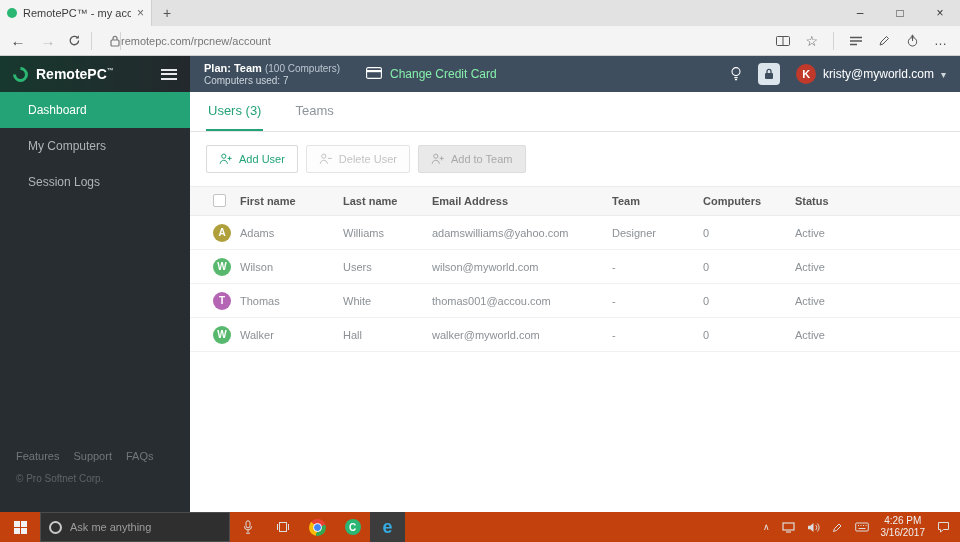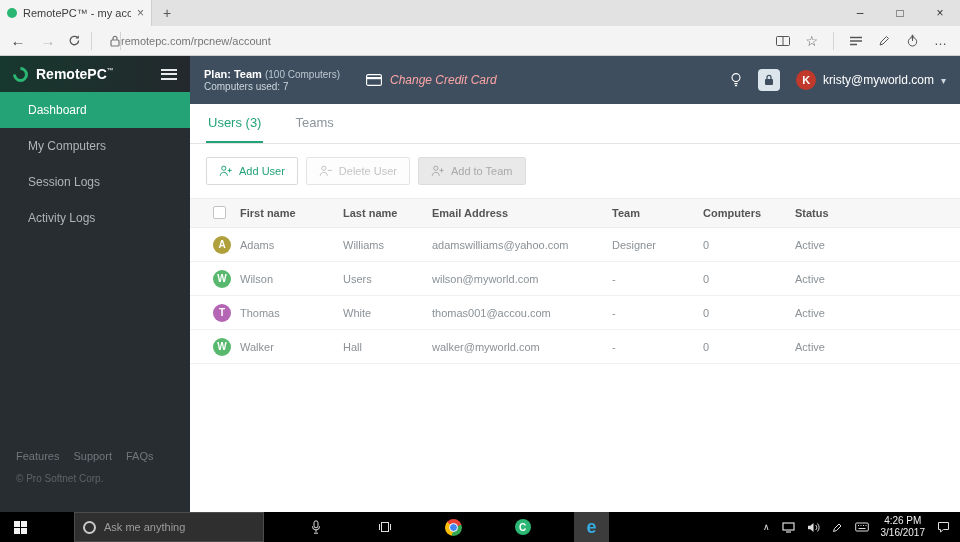--- a/index.html
+++ b/index.html
@@ -36,26 +36,26 @@
   .hamburger-wrap { margin-left:auto; display:flex; align-items:center; }
   .hamburger { width:16px; height:11px; border-top:2px solid #e8eaec; border-bottom:2px solid #e8eaec; position:relative; }
   .hamburger::after { content:""; position:absolute; left:0; right:0; top:2.5px; height:2px; background:#e8eaec; }
   .nav-item { height:36px; line-height:36px; padding-left:28px; font-size:12px; color:#aeb4b8; cursor:default; }
   .nav-item.active { background:#23a376; color:#fff; }
   .sidebar-footer { margin-top:auto; padding:0 16px 28px; }
   .footer-links { display:flex; gap:14px; font-size:11px; color:#70777b; }
   .copyright { margin-top:11px; font-size:10px; color:#5d6367; }
 
   .main { flex:1; display:flex; flex-direction:column; background:#fff; min-width:0; }
-  .topbar { height:48px; background:#3e4e5e; display:flex; align-items:center; padding:0 14px; color:#fff; flex:0 0 auto; }
+  .topbar { height:36px; background:#3e4e5e; display:flex; align-items:center; padding:0 14px; color:#fff; flex:0 0 auto; }
   .plan-line1 { font-size:11px; }
   .plan-line1 b { font-weight:bold; }
   .plan-detail { color:#bcc6d0; font-size:10px; }
   .plan-line2 { font-size:10px; color:#cdd5dd; margin-top:1px; }
-  .ccc { display:flex; align-items:center; gap:8px; margin-left:26px; font-size:12px; color:#fca5a5; cursor:default;font-style:italic; }
+  .ccc { display:flex; gap:8px; margin-left:26px; font-size:12px; color:#86efac; cursor:default; }
   .topbar-right { margin-left:auto; display:flex; align-items:center; gap:16px; }
   .lockbtn { width:22px; height:22px; background:#dde5ec; border-radius:4px; display:flex; align-items:center; justify-content:center; }
   .account { display:flex; align-items:center; gap:7px; }
   .acc-avatar { width:20px; height:20px; border-radius:50%; color:#fff; font-size:11px; font-weight:bold; display:flex; align-items:center; justify-content:center; }
   .acc-email { font-size:12px; color:#fff; }
   .acc-caret { font-size:10px; color:#cfd6dc; }
 
   .tabs { height:40px; border-bottom:1px solid #e3e3e3; display:flex; align-items:stretch; padding:0 16px; gap:30px; flex:0 0 auto; }
   .tab-item { display:flex; align-items:center; font-size:13px; color:#8b959b; border-bottom:2px solid transparent; padding:0 2px; }
   .tab-item.active { color:#23a376; border-bottom-color:#23a376; }
@@ -74,21 +74,21 @@
   .c2 { width:89px; flex:0 0 auto; }
   .c3 { width:180px; flex:0 0 auto; }
   .c4 { width:91px; flex:0 0 auto; }
   .c5 { width:92px; flex:0 0 auto; }
   .c6 { flex:1; }
   .checkbox { width:13px; height:13px; border:1px solid #c3c3c3; background:#fff; border-radius:2px; }
   .row-avatar { width:18px; height:18px; border-radius:50%; color:#fff; font-size:10px; font-weight:bold; display:flex; align-items:center; justify-content:center; }
   .fill { flex:1; background:#fff; }
 
   
-  .taskbar { height:30px; background:#000000; display:flex; align-items:center; flex:0 0 auto; color:#ddd;gap:34px; }
+  .taskbar { height:30px; background:#c2410c; display:flex; align-items:center; flex:0 0 auto; color:#ddd; }
   .startbtn { width:40px; height:30px; display:flex; align-items:center; justify-content:center; }
   .winlogo { display:grid; grid-template-columns:6px 6px; grid-template-rows:6px 6px; gap:1px; }
   .winlogo span { background:#f2f2f2; }
   .searchbox { width:190px; height:30px; background:#2f2f2f; border:1px solid #4c4c4c; display:flex; align-items:center; gap:8px; padding:0 8px; }
   .cortana-ring { width:13px; height:13px; border:2px solid #c9c9c9; border-radius:50%; flex:0 0 auto; }
   .search-input { background:transparent; border:none; outline:none; color:#c9c9c9; font-size:11px; width:130px; font-family:"Liberation Sans",sans-serif; }
   .search-input::placeholder { color:#9c9c9c; }
   .tbtn { width:35px; height:30px; display:flex; align-items:center; justify-content:center; }
   .tbtn.active-app { background:#3c3c3c; }
   .chrome-ico { width:17px; height:17px; border-radius:50%; background:conic-gradient(from -50deg,#ea4335 0 120deg,#34a853 120deg 240deg,#fbbc05 240deg 360deg); position:relative; }
@@ -171,21 +171,20 @@
         <span class="logo-mark"></span>
         <span class="logo-text"><span>RemotePC</span><span class="logo-tm">™</span></span>
         <span class="hamburger-wrap">
             <span class="hamburger"></span>
           </span>
       </div>
       <div class="nav">
         <div class="nav-item active">Dashboard</div>
         <div class="nav-item">My Computers</div>
         <div class="nav-item">Session Logs</div>
-        <div class="nav-item">Activity Logs</div>
       </div>
       <div class="sidebar-footer">
         <div class="footer-links">
           <span>Features</span>
           <span>Support</span>
           <span>FAQs</span>
         </div>
         <div class="copyright">© Pro Softnet Corp.</div>
       </div>
     </div>

